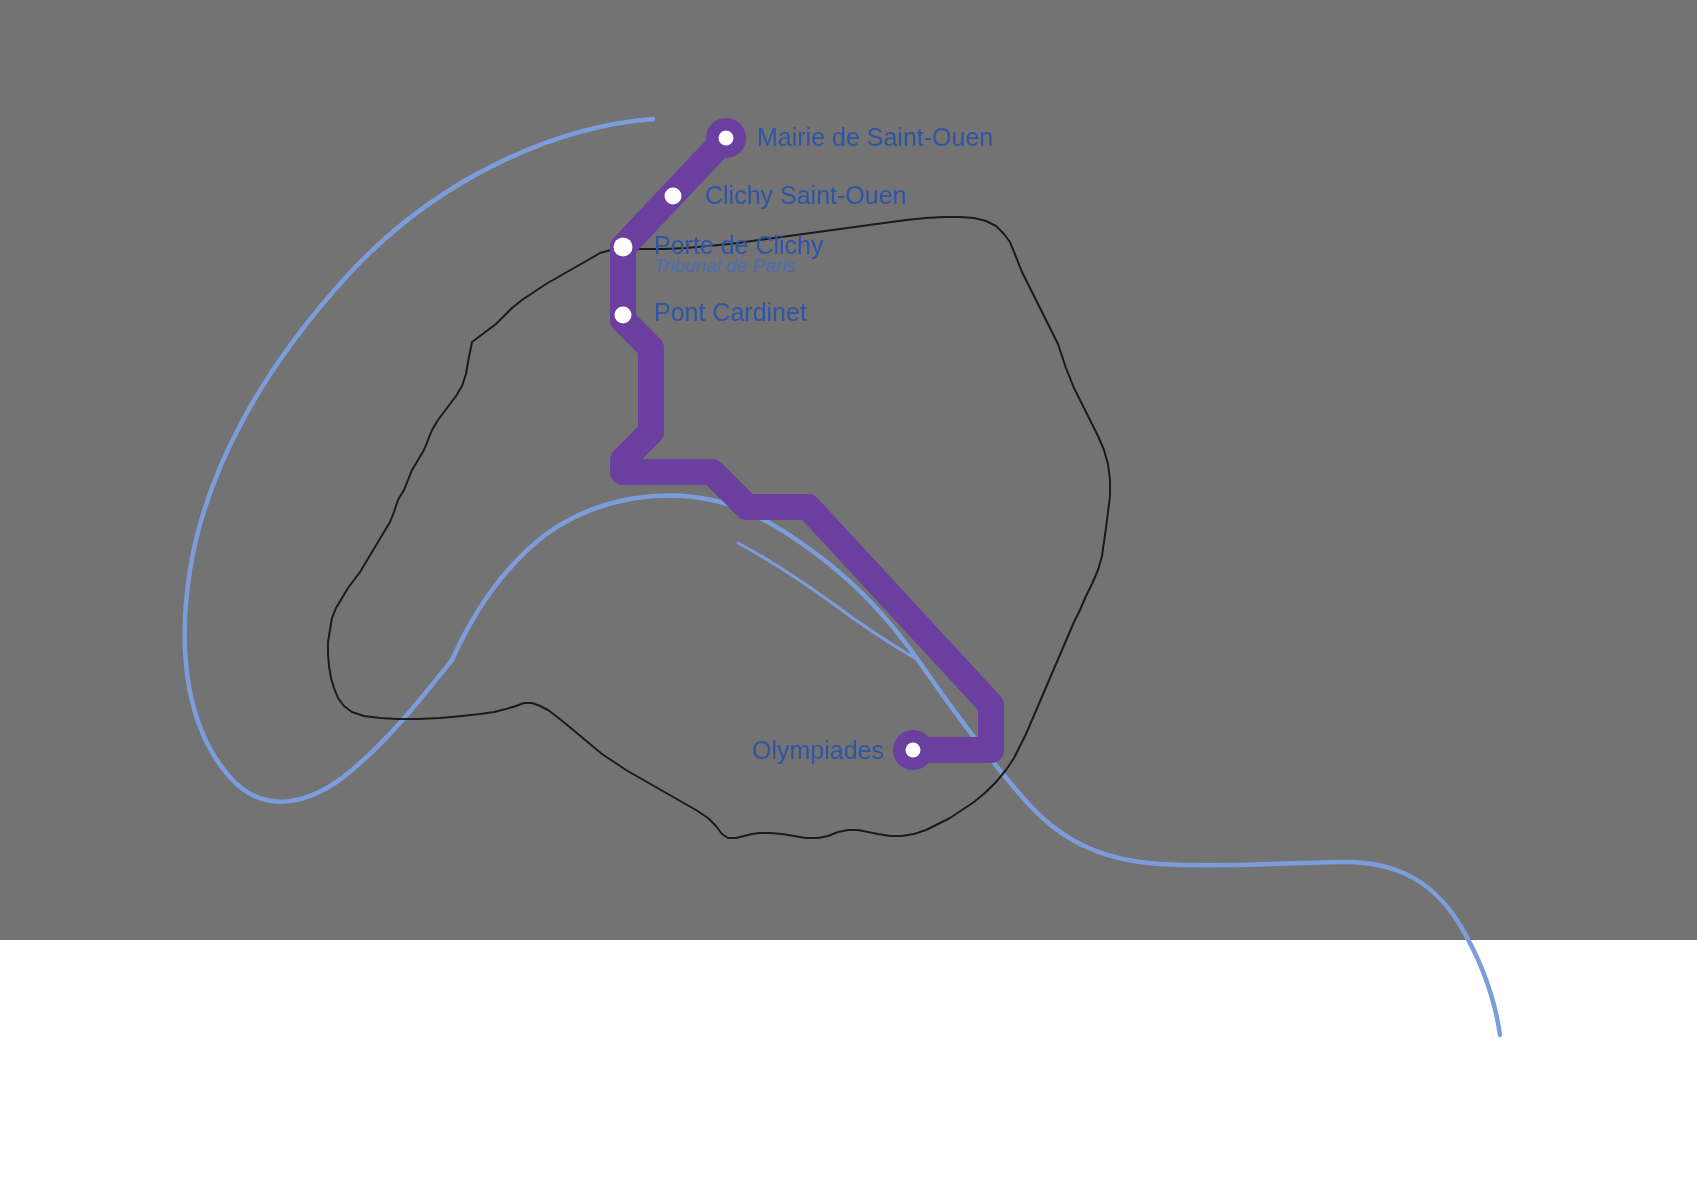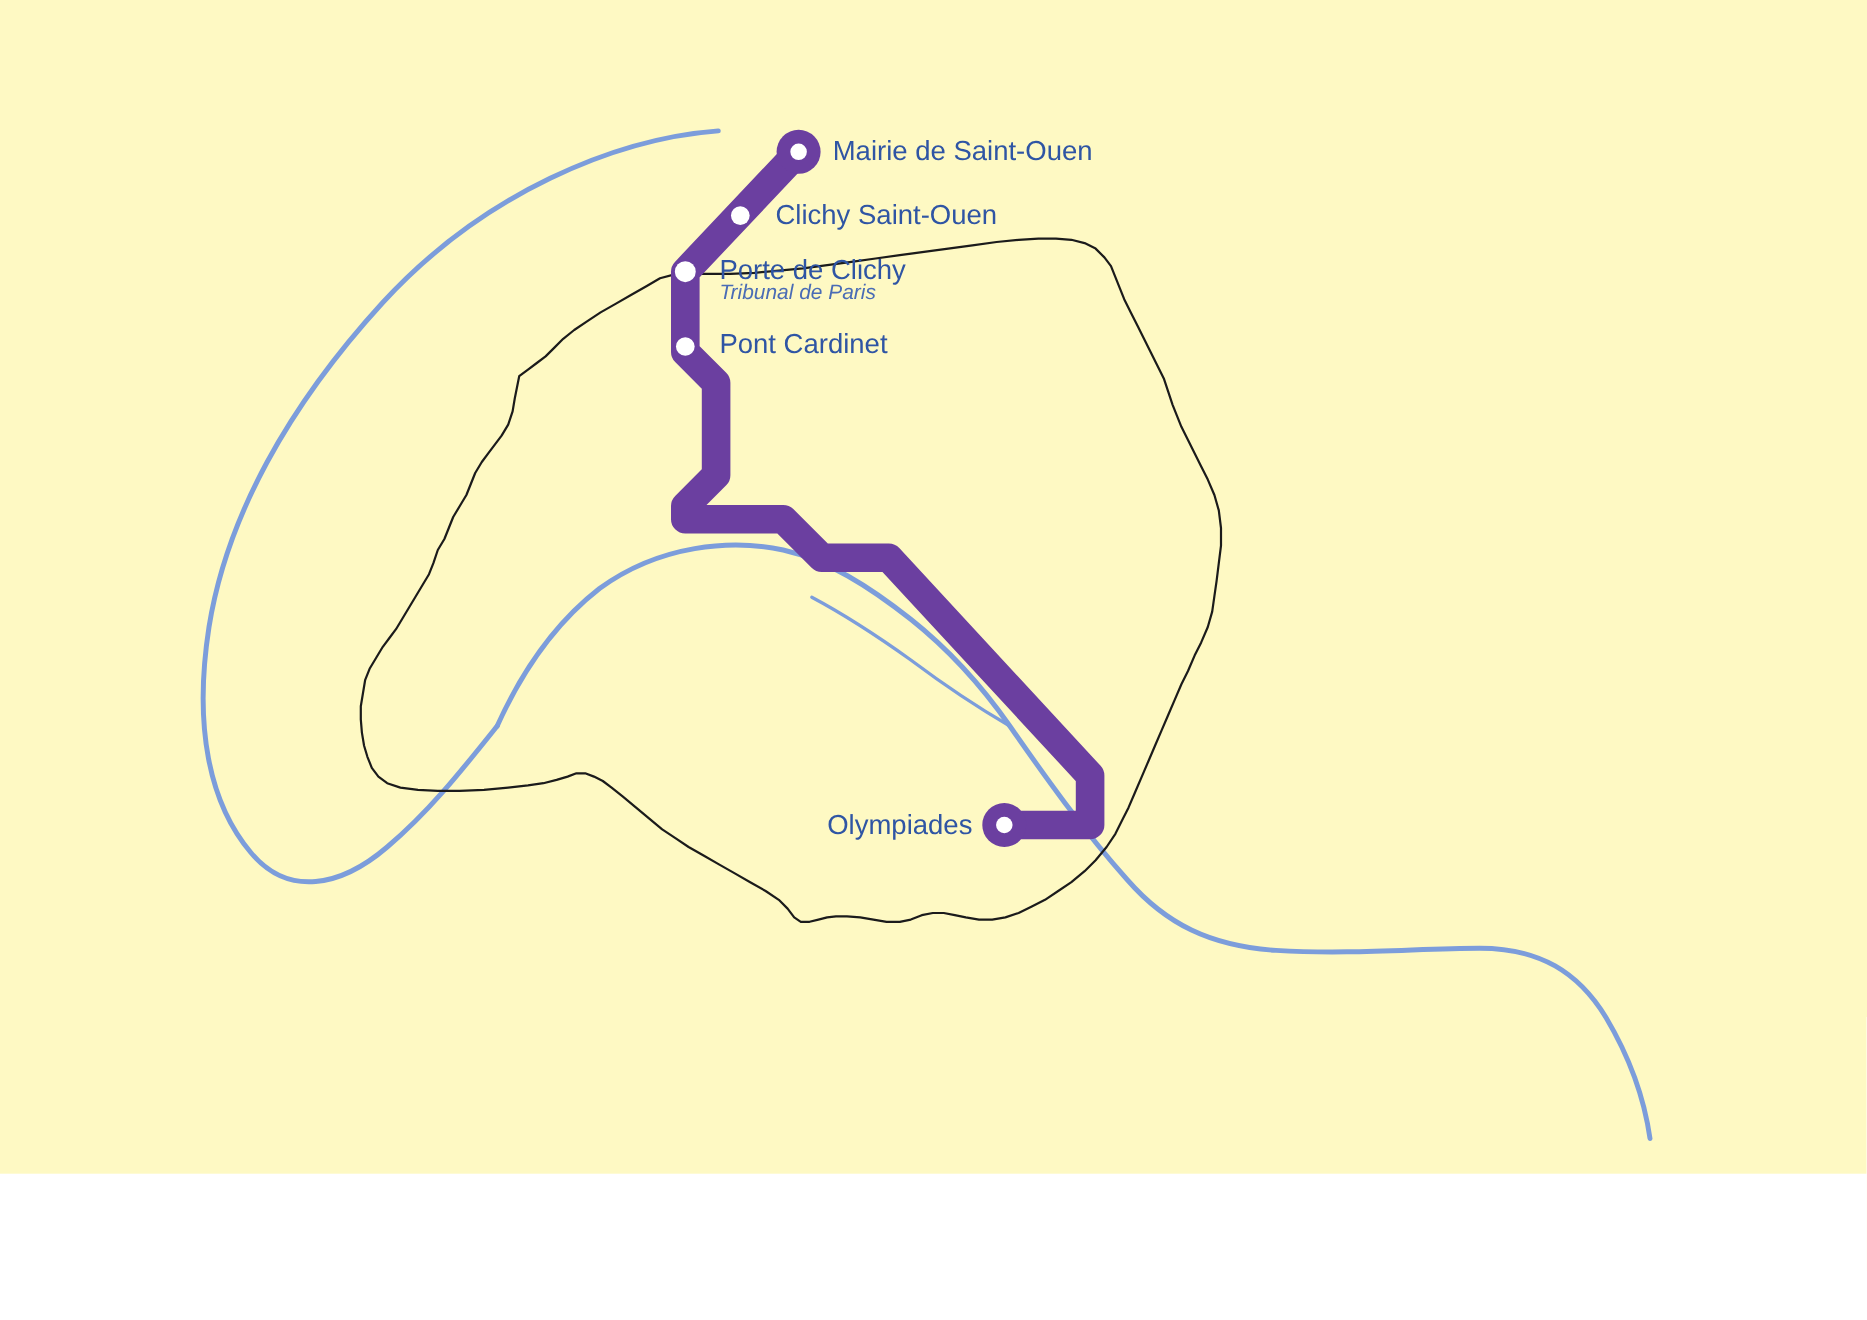--- a/index.html
+++ b/index.html
@@ -9,22 +9,22 @@
   }
   body {
     width: 1697px;
     height: 1200px;
     overflow: hidden;
     font-family: "Liberation Sans", sans-serif;
   }
   #map-root {
     position: relative;
     width: 1697px;
-    height: 1067px;
-    background: #fef9c3;
+    height: 940px;
+    background: #737373;
   }
   #map-svg {
     position: absolute;
     top: 0;
     left: 0;
     width: 1697px;
     height: 1200px;
     display: block;
   }
   .station-label {

